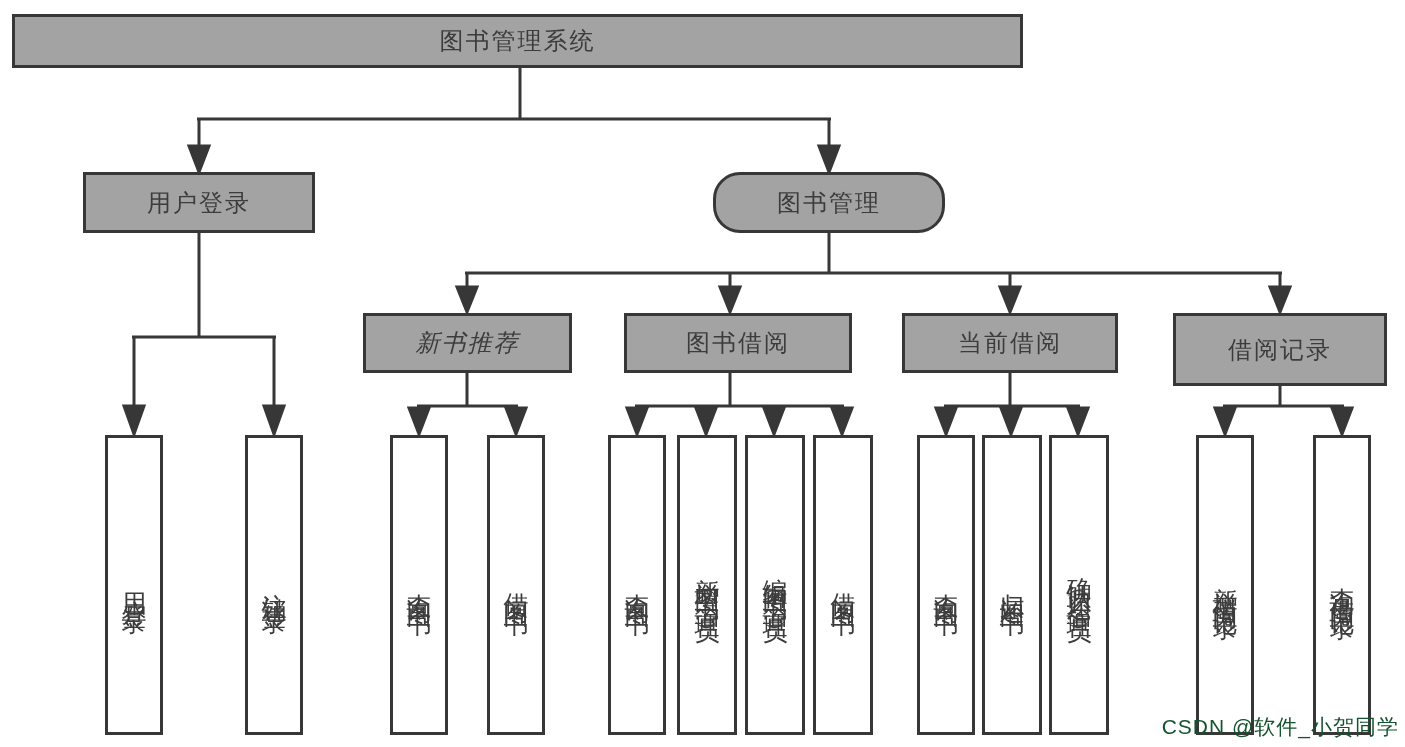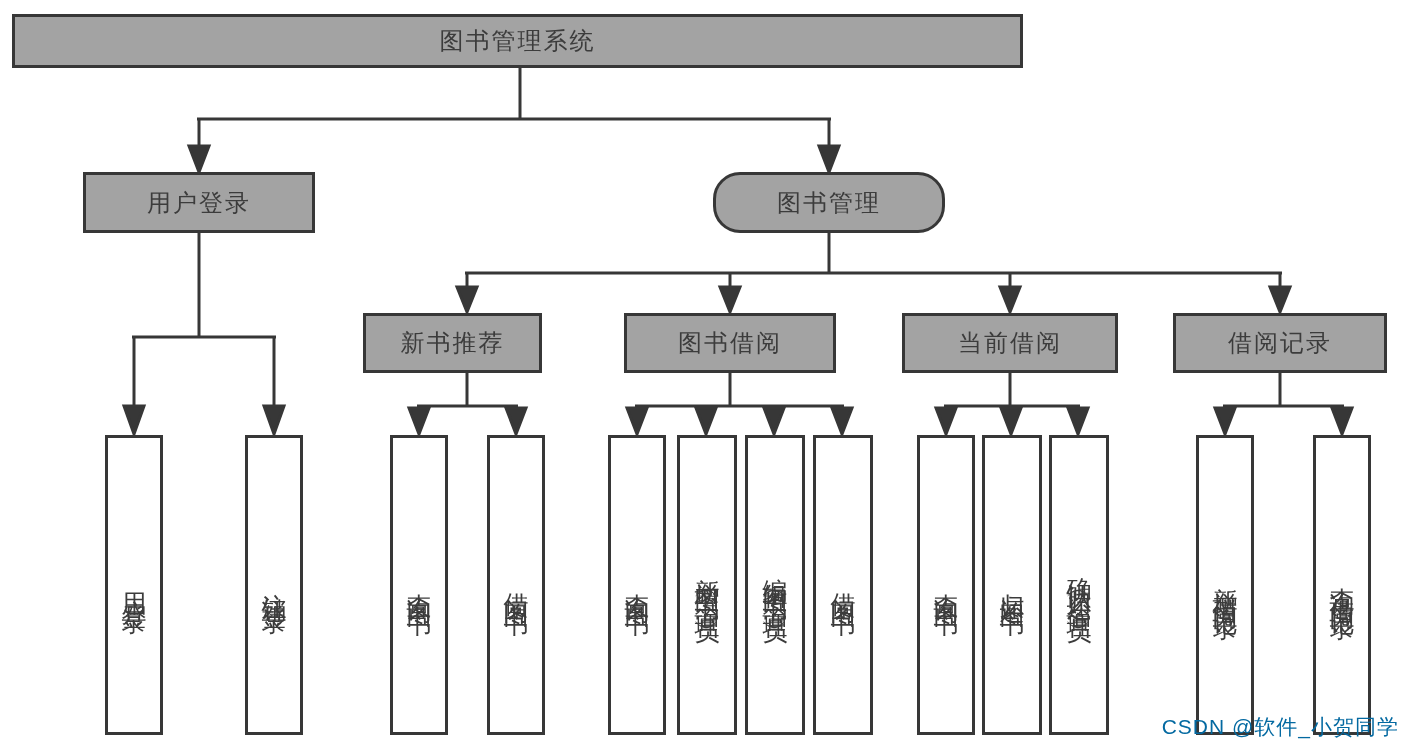--- a/index.html
+++ b/index.html
@@ -51,21 +51,21 @@
     writing-mode: vertical-rl;
     font-size: 25px;
     letter-spacing: 6px;
     line-height: 1;
   }
   .watermark {
     position: absolute;
     right: 6px;
     bottom: 6px;
     font-size: 21px;
-    color: #0369a1;
+    color: #14532d;
     letter-spacing: 1px;
     z-index: 10;
     white-space: nowrap;
   }
 </style>
 </head>
 <body>
 
 <div class="canvas">
 
@@ -149,30 +149,30 @@
     <span>图书管理系统</span>
   </div>
 
   <div class="node" style="left:83px; top:172px; width:232px; height:61px;">
     <span>用户登录</span>
   </div>
   <div class="node" style="left:713px; top:172px; width:232px; height:61px;border-radius:27px;">
     <span>图书管理</span>
   </div>
 
-  <div class="node" style="left:363px; top:313px; width:179px; height:60px;">
+  <div class="node" style="left:363px; top:313px; width:209px; height:60px;font-style:italic;">
     <span>新书推荐</span>
   </div>
-  <div class="node" style="left:624px; top:313px; width:212px; height:60px;">
+  <div class="node" style="left:624px; top:313px; width:228px; height:60px;">
     <span>图书借阅</span>
   </div>
   <div class="node" style="left:902px; top:313px; width:216px; height:60px;">
     <span>当前借阅</span>
   </div>
-  <div class="node" style="left:1173px; top:313px; width:214px; height:60px;">
+  <div class="node" style="left:1173px; top:313px; width:214px; height:73px;">
     <span>借阅记录</span>
   </div>
 
   <div class="leaf" style="left:105px;">
     <span>用户登录</span>
   </div>
   <div class="leaf" style="left:245px;">
     <span>注销登录</span>
   </div>
   <div class="leaf" style="left:390px;">

